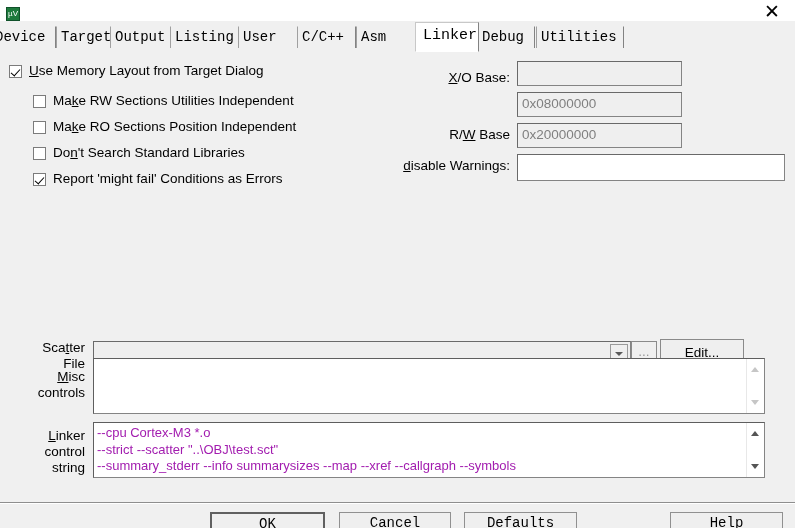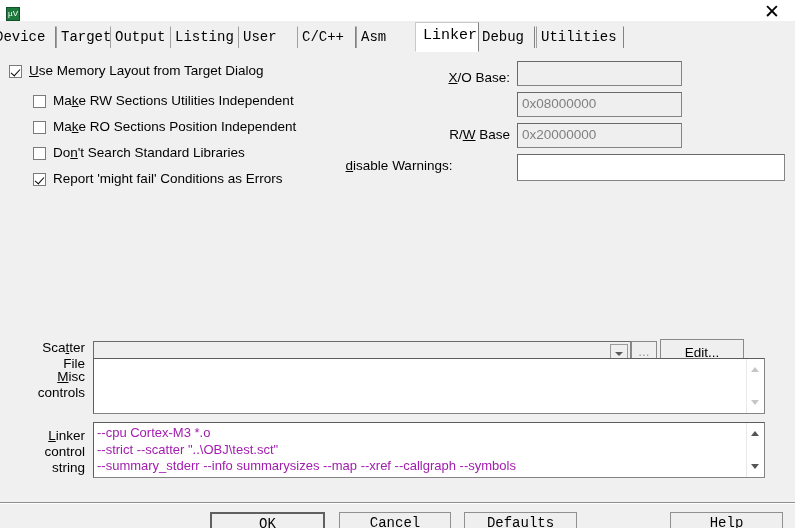--- a/index.html
+++ b/index.html
@@ -377,21 +377,21 @@
     </div>
 
     <div class="fieldlabel" style="left:330px; top:17px; width:180px;"><span class="ul">X</span><span>/O Base:</span></div>
     <div class="txtbox disabled" style="left:517px; top:8px; width:165px; height:25px;"></div>
 
     <div class="txtbox disabled" style="left:517px; top:39px; width:165px; height:25px;">0x08000000</div>
 
     <div class="fieldlabel" style="left:330px; top:74px; width:180px;"><span>R/</span><span class="ul">W</span><span> Base</span></div>
     <div class="txtbox disabled" style="left:517px; top:70px; width:165px; height:25px;">0x20000000</div>
 
-    <div class="fieldlabel" style="left:304px; top:105px; width:190px;text-align:center;"><span class="ul">d</span><span>isable Warnings:</span></div>
+    <div class="fieldlabel" style="left:320px; top:105px; width:190px;"><span class="ul">d</span><span>isable Warnings:</span></div>
     <div class="txtbox" style="left:517px; top:101px; width:268px; height:27px;"></div>
 
     <div class="leftlabel" style="left:8px; top:287px; width:77px;">
       <span>Sca<span class="ul">t</span>ter</span><br>
       <span>File</span>
     </div>
 
     <div id="scatter-combo">
       <span style="position:absolute;left:4px;top:4px;font-size:13px;color:#707070;"></span>
       <span id="scatter-arrow-btn">

